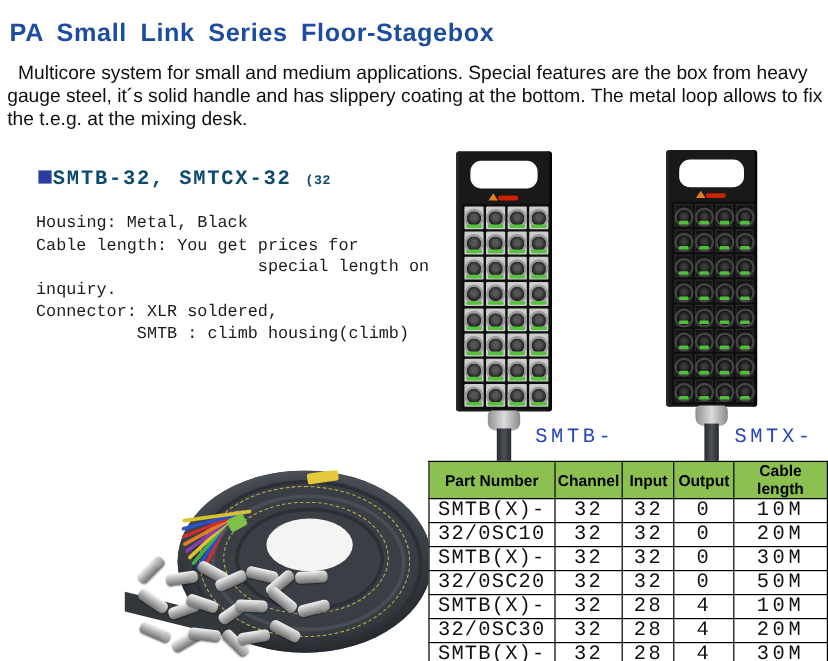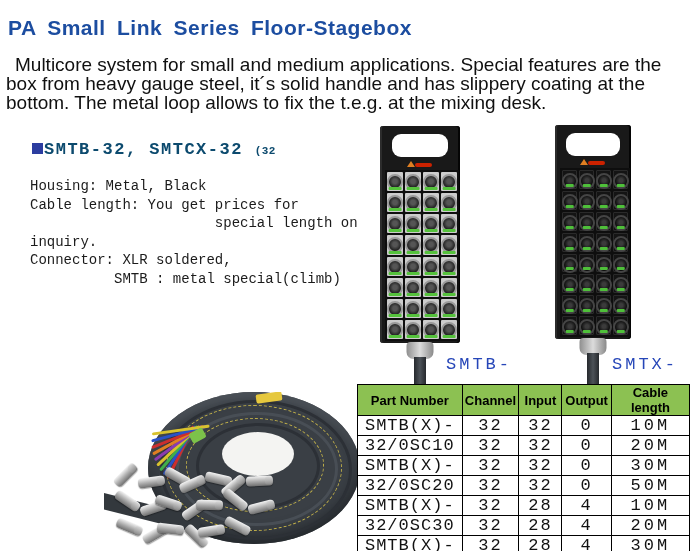--- a/index.html
+++ b/index.html
@@ -8,21 +8,21 @@
     background:#ffffff;font-family:"Liberation Sans",sans-serif;
   }
   
   .page-title{
     position:absolute;left:8px;top:2px;
     font-size:21px;font-weight:bold;letter-spacing:0.5px;word-spacing:5px;
     color:#1c4da0;white-space:nowrap;
   }
   .intro{
     position:absolute;left:6px;top:36px;width:682px;
-    font-size:19px;line-height:19px;color:#101010;text-indent:9px;
+    font-size:16px;line-height:19px;color:#101010;text-indent:9px;
   }
   
   .prod-head{
     position:absolute;left:32px;top:140px;
     font-family:"Liberation Mono","DejaVu Sans Mono",monospace;
     font-size:17px;font-weight:bold;letter-spacing:1.5px;color:#0c4a6e;
     white-space:nowrap;
   }
   .bullet{
     display:inline-block;width:11px;height:11px;background:#2c3da0;
@@ -160,21 +160,21 @@
 <div class="prod-head">
   <span class="bullet"></span><span>SMTB-32, SMTCX-32</span> <span class="suffix">(32</span>
 </div>
 
 <div class="specs" id="spec-lines">
     <div class="spec-line">Housing: Metal, Black</div>
     <div class="spec-line">Cable length: You get prices for</div>
     <div class="spec-line">                      special length on</div>
     <div class="spec-line">inquiry.</div>
     <div class="spec-line">Connector: XLR soldered,</div>
-    <div class="spec-line">          SMTB : metal special(climb)</div>
+    <div class="spec-line">          SMTB : climb housing(climb)</div>
   </div>
 
 <div class="stagebox" style="left:380px;top:126px;width:80px;height:262px;">
   <div class="sb-frame" style="height:217px;"></div>
   <div class="sb-handle-hole" style="left:12px;top:8px;width:56px;height:23px;"></div>
   <div class="sb-logo" style="left:27px;top:35px;width:26px;">
     <span class="logo-tri"></span>
     <span class="logo-bar"></span>
   </div>
   <div class="sb-panel silver" style="left:5px;top:44px;width:70px;height:167px;grid-template-columns:repeat(4,1fr);grid-template-rows:repeat(8,1fr);">

